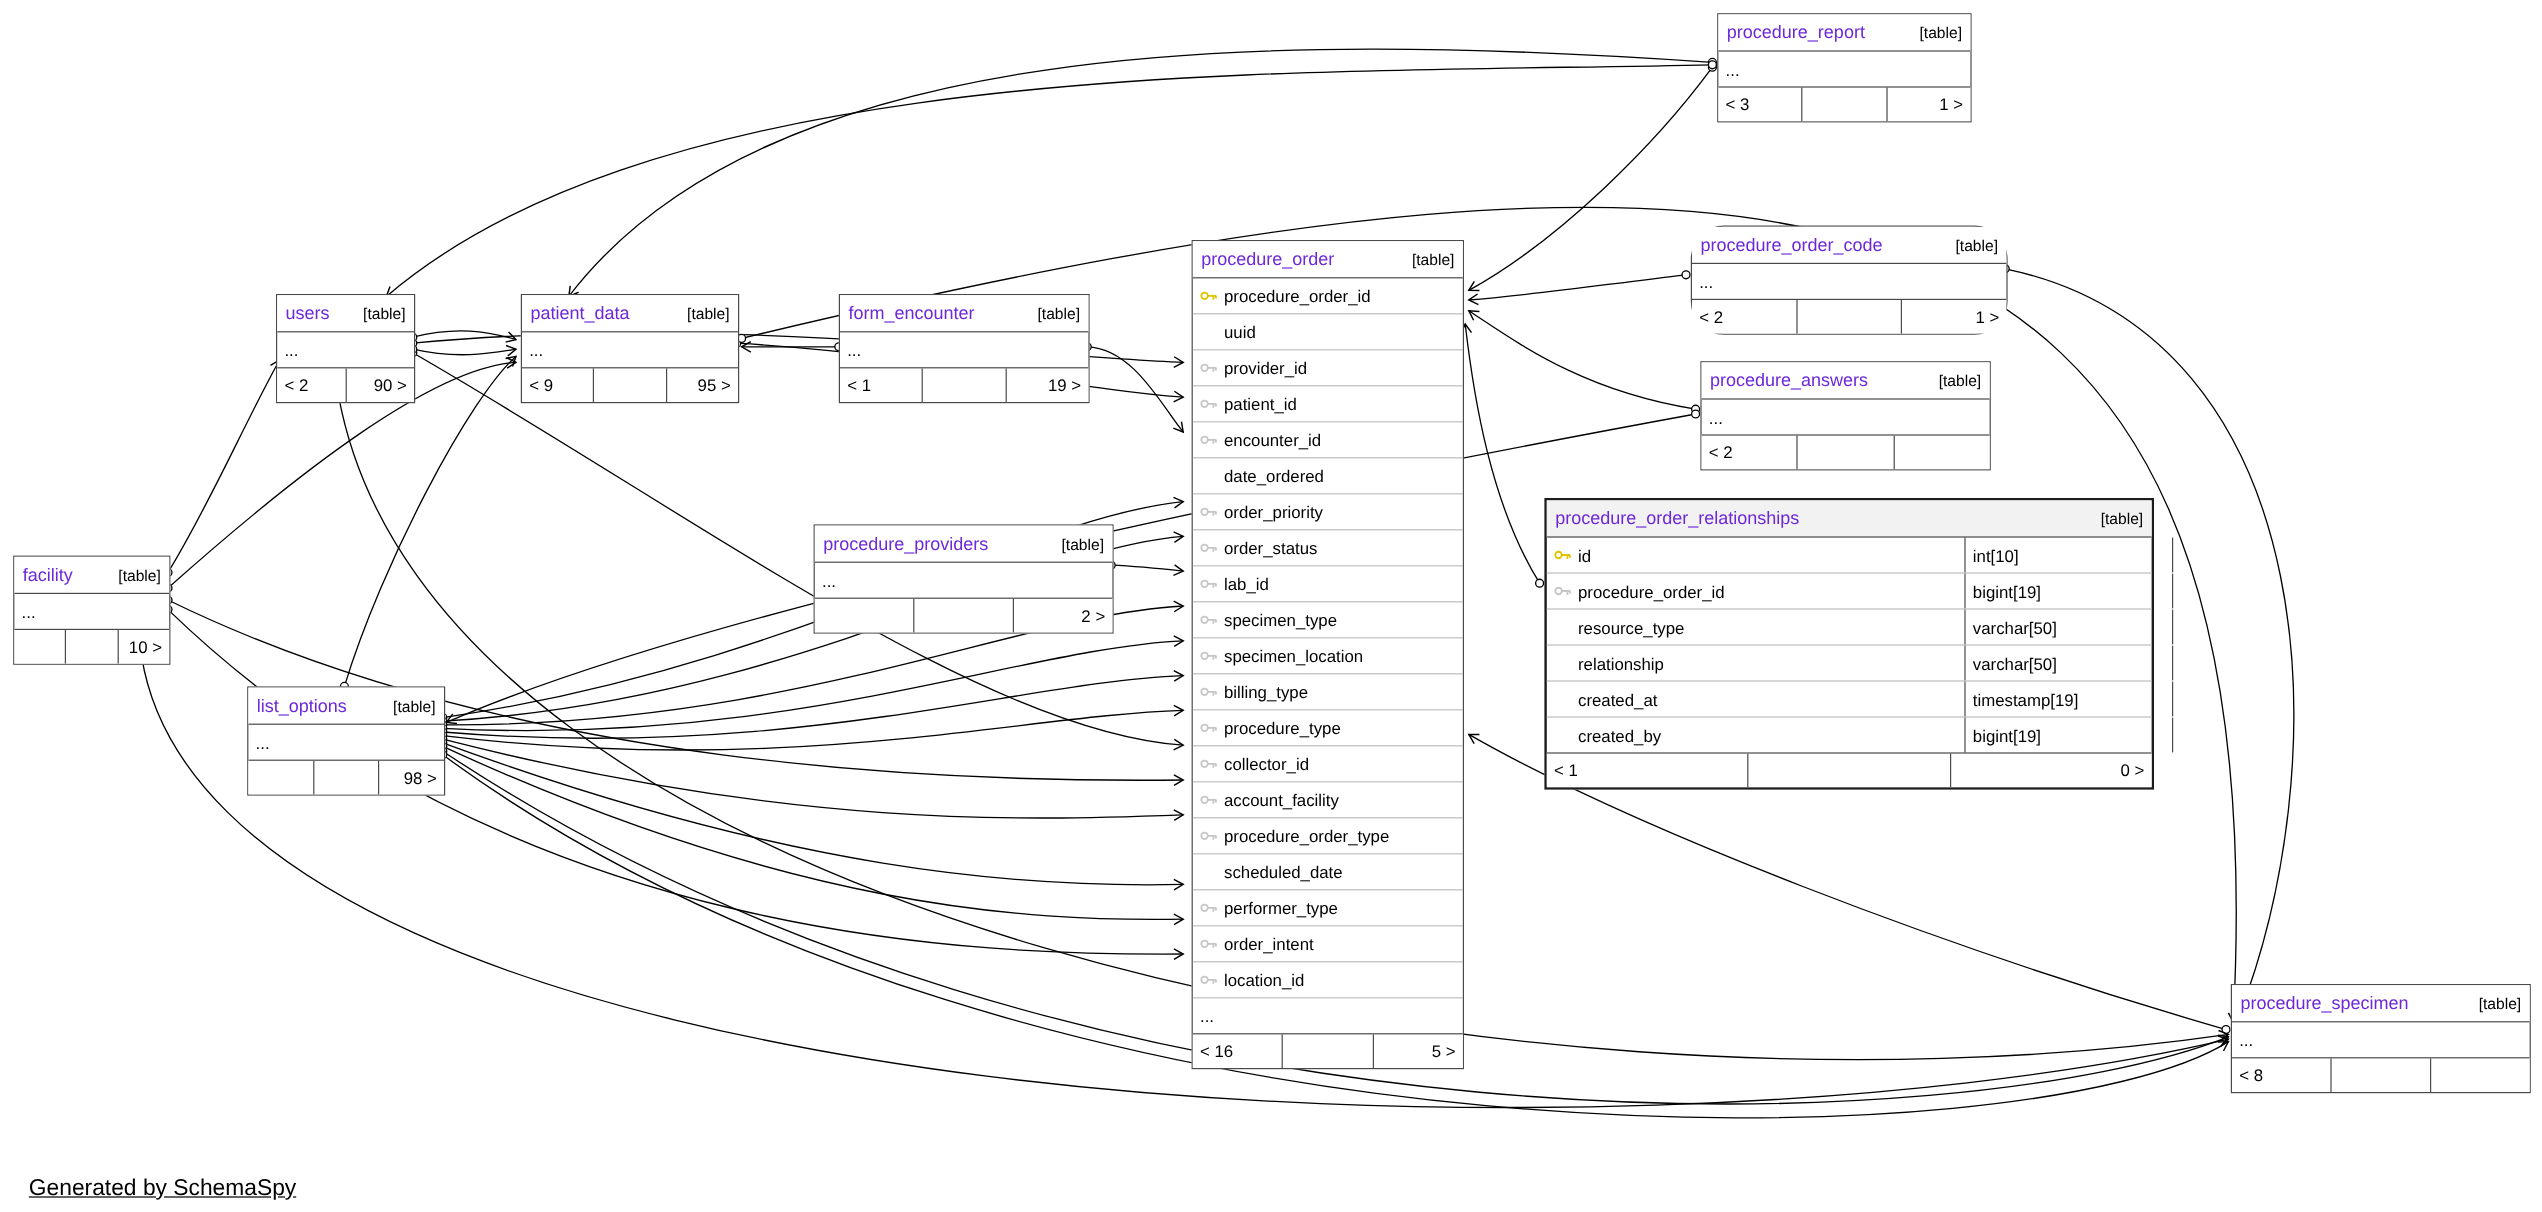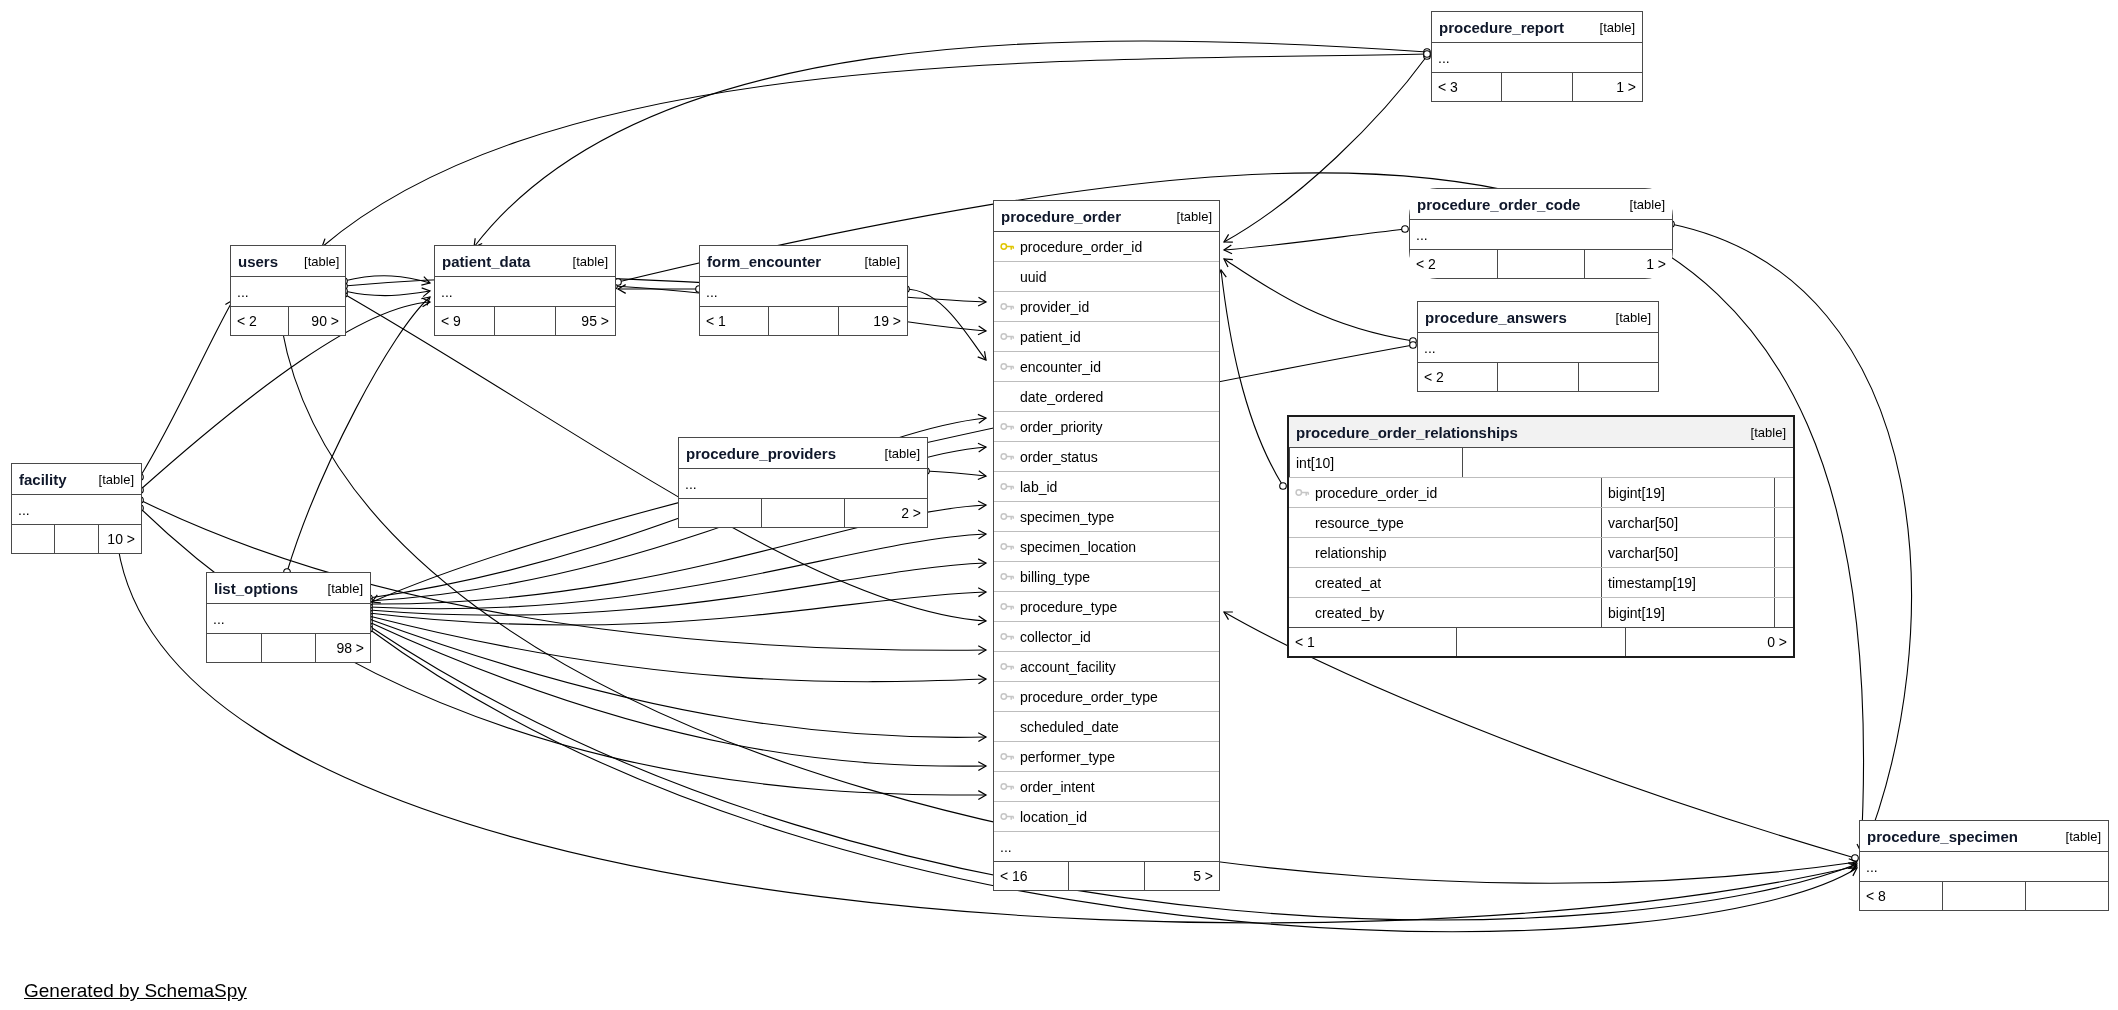--- a/index.html
+++ b/index.html
@@ -5,31 +5,31 @@
   html,body{margin:0;padding:0;background:#fff;}
   #canvas{position:relative;width:2118px;height:1010px;overflow:hidden;
           font-family:"Liberation Sans",sans-serif;background:#fff;}
   #edges{position:absolute;left:0;top:0;z-index:1;}
   #edges path{fill:none;stroke:#000;stroke-width:1.1;}
   .tbl{position:absolute;background:#fff;border:1.4px solid #4a4a4a;z-index:2;}
   .tbl.thick{border:2.4px solid #1c1c1c;}
   .hd{display:flex;justify-content:space-between;align-items:center;height:30px;
       padding:0 7px;border-bottom:1.4px solid #4a4a4a;background:#fff;}
   .hd.gray{background:#f2f2f2;}
-  .nm{font-weight:bold;font-size:15px;color:#0f172a;white-space:nowrap;}
+  .nm{font-weight:normal;font-size:15px;color:#6d28d9;white-space:nowrap;}
   .tag{font-size:13px;color:#000;margin-left:26px;white-space:nowrap;}
   .row{display:flex;align-items:center;height:29px;border-bottom:1px solid #bdbdbd;
        padding:0 6px;font-size:14px;color:#000;white-space:nowrap;}
   .row:nth-last-child(2){border-bottom:none;}
   .keyc{width:20px;display:inline-flex;align-items:center;flex:0 0 20px;}
   .lbl{white-space:nowrap;}
   .row.rel{padding:0;}
   .row.rel .namec{flex:0 0 300px;display:flex;align-items:center;padding:0 6px;height:100%;}
   .row.rel .typc{flex:0 0 160px;border-left:1px solid #4a4a4a;height:100%;
-                 display:flex;align-items:center;padding:0 6px;}
+                 display:flex;align-items:center;padding:0 6px;margin-left:36px;}
   .row.rel .endc{flex:1;border-left:1px solid #4a4a4a;height:100%;}
   .ft{display:flex;height:28px;font-size:14px;border-top:1.4px solid #4a4a4a;background:#fff;}
   .ft span{flex:1;border-right:1px solid #4a4a4a;display:flex;align-items:center;
            padding:0 6px;justify-content:flex-start;white-space:nowrap;}
   .ft span:last-child{border-right:none;justify-content:flex-end;}
   #gen-note{position:absolute;left:24px;top:980px;font-size:19px;color:#000;z-index:3;text-decoration:underline;}
 </style>
 </head>
 <body>
 
@@ -388,20 +388,29 @@
           <span></span>
           <span></span>
         </div>
       </div>
       <div class="tbl thick" style="left: 1287px; top: 415px; width: 504px;">
         <div class="hd gray">
           <span class="nm">procedure_order_relationships</span>
           <span class="tag">[table]</span>
         </div>
         <div class="row rel">
+          <span class="namec">
+            <span class="keyc">
+              <svg width="15" height="11" viewBox="0 0 15 11">
+                <circle cx="3.8" cy="5.5" r="2.7" fill="none" stroke="#dfc500" stroke-width="1.5"></circle>
+                <path d="M6.6 5.5 H13.5 M11.2 5.5 V8.8 M13.3 5.5 V7.8" fill="none" stroke="#dfc500" stroke-width="1.5"></path>
+              </svg>
+            </span>
+            <span class="lbl">id</span>
+          </span>
           <span class="typc">int[10]</span>
           <span class="endc"></span>
         </div>
         <div class="row rel">
           <span class="namec">
             <span class="keyc">
               <svg width="15" height="11" viewBox="0 0 15 11">
                 <circle cx="3.8" cy="5.5" r="2.7" fill="none" stroke="#c6c6c6" stroke-width="1.5"></circle>
                 <path d="M6.6 5.5 H13.5 M11.2 5.5 V8.8 M13.3 5.5 V7.8" fill="none" stroke="#c6c6c6" stroke-width="1.5"></path>
               </svg>

